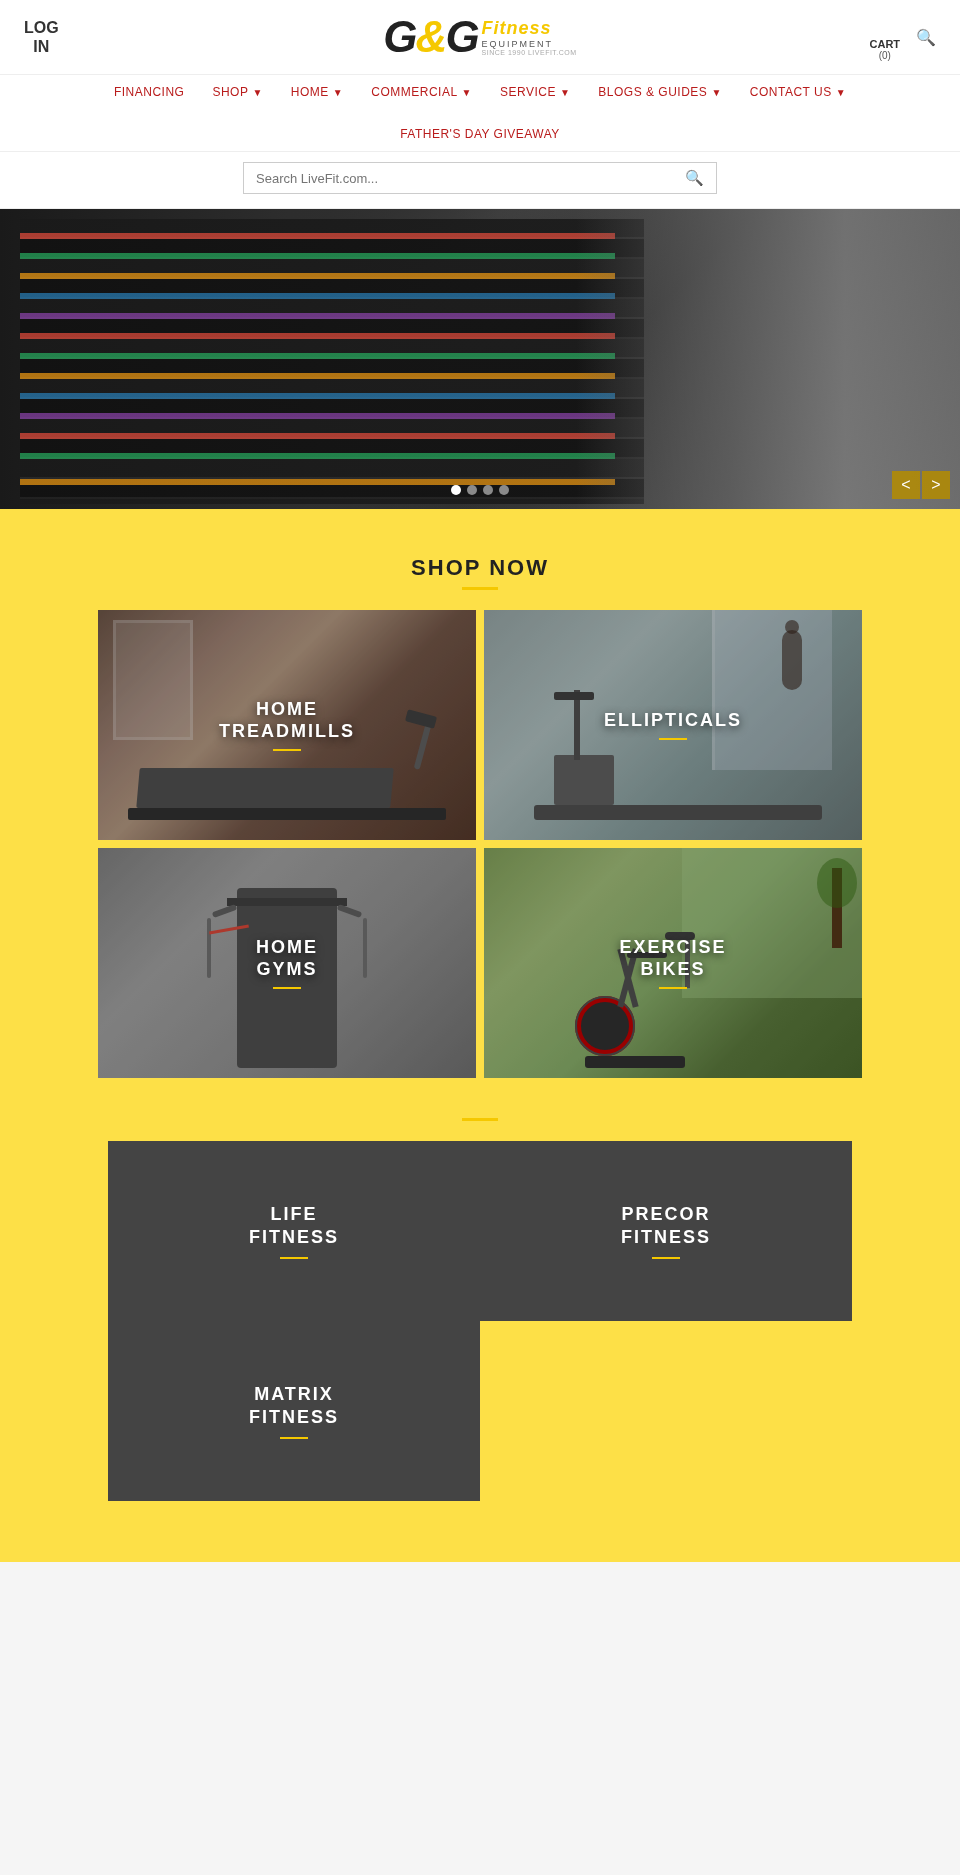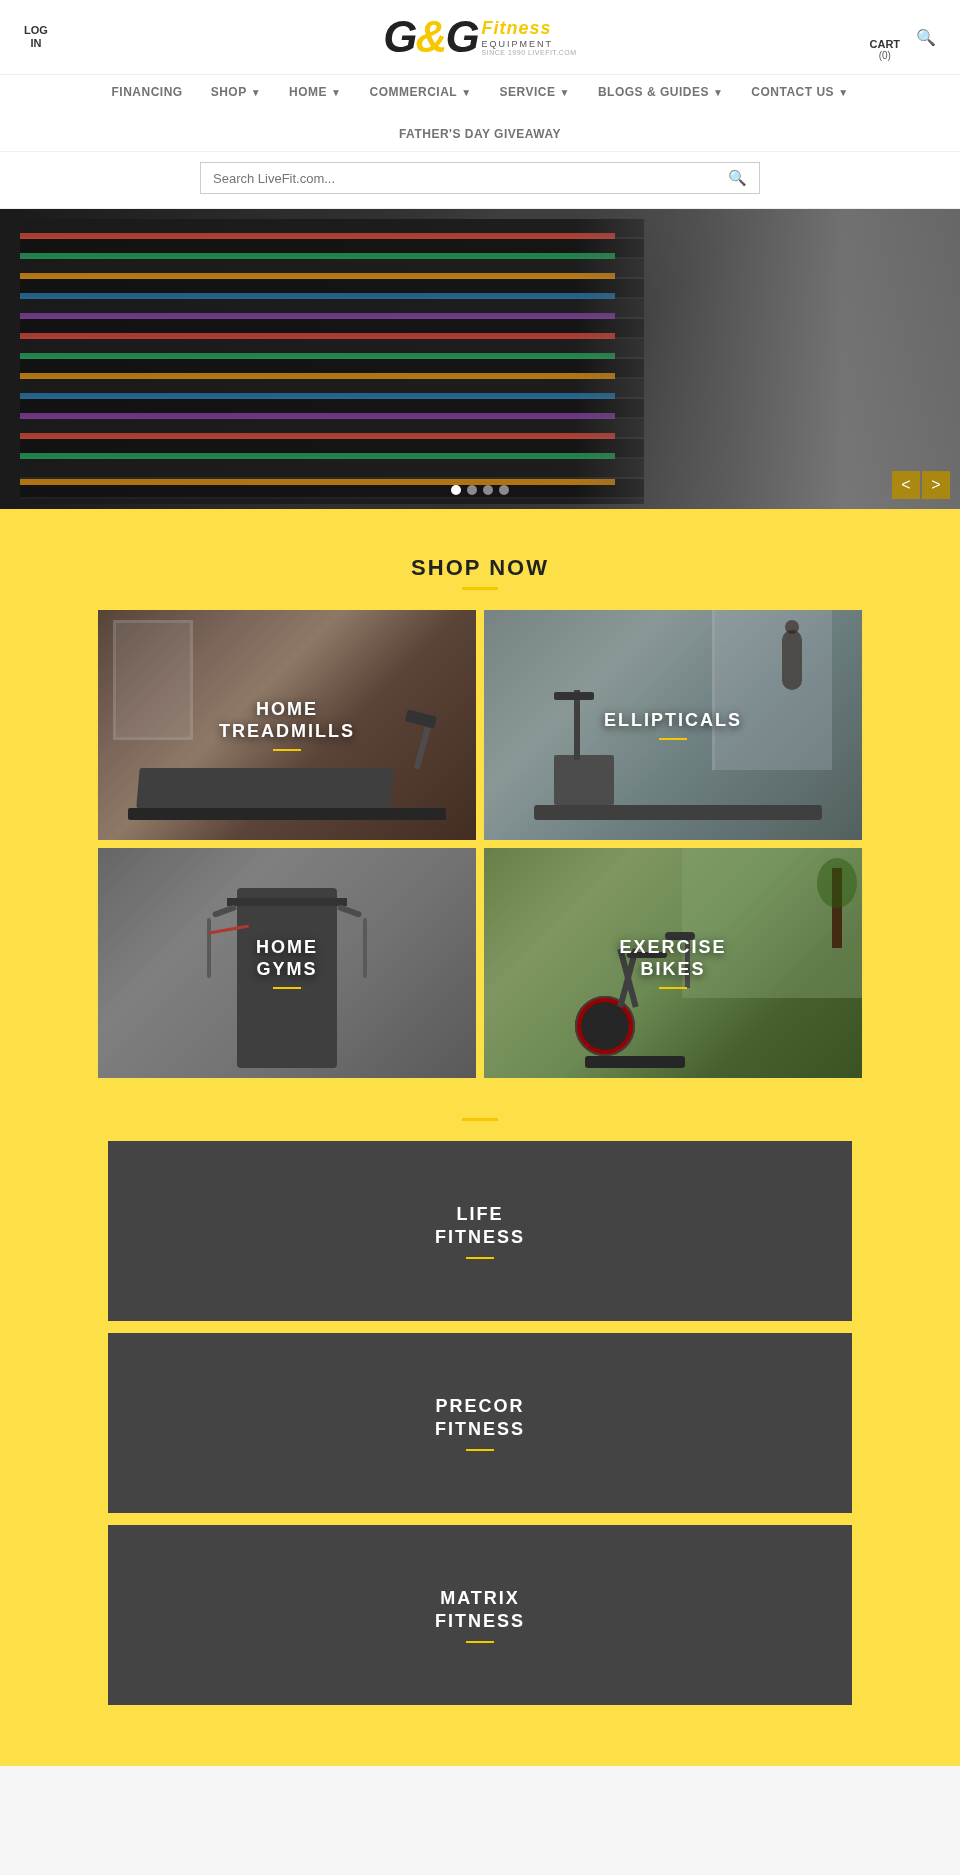--- a/index.html
+++ b/index.html
@@ -42,21 +42,21 @@
       font-size: 8px;
       color: #999;
       letter-spacing: 1px;
     }
     .header-right {
       display: flex;
       align-items: center;
       gap: 16px;
     }
     .header-right .log-in {
-      font-size: 11px;
+      font-size: 16px;
       color: #333;
       text-transform: uppercase;
       font-weight: bold;
       cursor: pointer;
       text-align: center;
       line-height: 1.2;
     }
     .header-right .cart-area {
       display: flex;
       flex-direction: column;
@@ -86,22 +86,22 @@
       display: flex;
       align-items: center;
       justify-content: center;
       gap: 28px;
       padding: 10px 24px;
       border-bottom: 1px solid #eee;
       flex-wrap: wrap;
     }
     .nav-item {
       font-size: 12px;
-      font-weight: bold;
-      color: #737373;
+      font-weight: normal;
+      color: #b91c1c;
       text-transform: uppercase;
       cursor: pointer;
       display: flex;
       align-items: center;
       gap: 4px;
       letter-spacing: 0.5px;
       text-align: right;
     }
     .nav-item .caret { font-size: 10px; }
 
@@ -110,21 +110,21 @@
       background: #fff;
       display: flex;
       justify-content: center;
       padding: 10px 24px 14px;
       border-bottom: 1px solid #eee;
     }
     .search-bar-inner {
       display: flex;
       align-items: center;
       border: 1px solid #ccc;
-      width: 560px;
+      width: 474px;
       padding: 6px 12px;
       background: #fff;
     }
     .search-bar-inner input {
       border: none;
       outline: none;
       flex: 1;
       font-size: 13px;
       color: #666;
     }
@@ -250,22 +250,21 @@
 
     
     .card-treadmill { background: linear-gradient(135deg, #8a7060 0%, #c0a890 30%, #706050 60%, #504030 100%); }
     .card-elliptical { background: linear-gradient(135deg, #b0c0c0 0%, #90a8a0 30%, #708080 60%, #506060 100%); }
     .card-gyms { background: linear-gradient(135deg, #888 0%, #aaa 30%, #999 60%, #777 100%); }
     .card-bikes { background: linear-gradient(135deg, #9ab080 0%, #c0d0a0 30%, #a0b880 60%, #708060 100%); }
     .card-accessories { background: linear-gradient(135deg, #777 0%, #999 30%, #888 60%, #666 100%); }
     .card-rowers { background: linear-gradient(135deg, #c0b090 0%, #d0c0a0 30%, #a09070 60%, #807060 100%); }
     .brand-grid {
       display: grid;
-      grid-template-columns: 1fr;
-      gap: 12px;
+      grid-template-columns: 1fr 1fr;
       max-width: 760px;
       margin: 1px auto;
       padding: 0 8px;
     }
     .brand-card {
       background: #444;
       height: 180px;
       display: flex;
       flex-direction: column;
       align-items: center;

